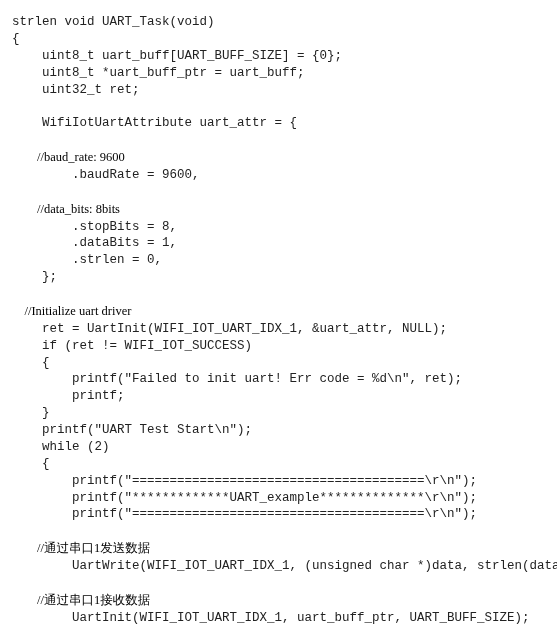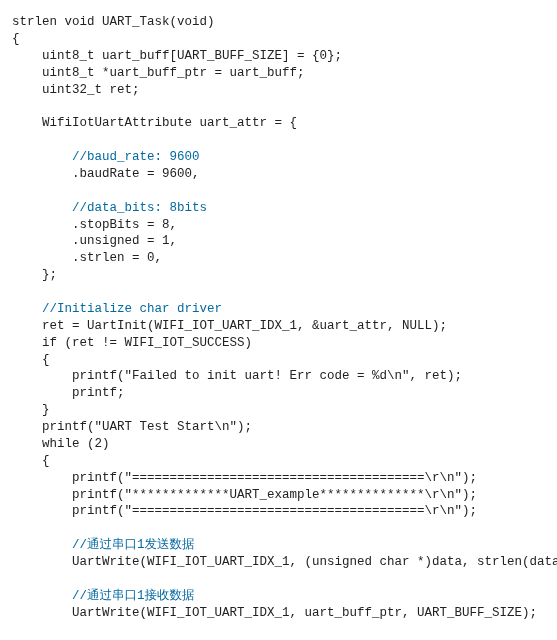--- a/index.html
+++ b/index.html
@@ -12,58 +12,58 @@
   }
   pre.code {
     margin: 0;
     padding: 14px 12px 14px 12px;
     font-family: Consolas, Menlo, "Courier New", monospace;
     font-size: 12.5px;
     line-height: 1.35;
     white-space: pre;
     color: #222222;
   }
-  .blue { color: #0369a1; }
+  .blue { color: #000000; font-family: Liberation Serif, serif; }
 </style>
 </head>
 <body>
 
 <pre class="code"><span>strlen void UART_Task(void)</span>
 <span>{</span>
 <span>    uint8_t uart_buff[UART_BUFF_SIZE] = {0};</span>
 <span>    uint8_t *uart_buff_ptr = uart_buff;</span>
 <span>    uint32_t ret;</span>
 <span></span>
 <span>    WifiIotUartAttribute uart_attr = {</span>
 <span></span>
 <span class="blue">        //baud_rate: 9600</span>
 <span>        .baudRate = 9600,</span>
 <span></span>
 <span class="blue">        //data_bits: 8bits</span>
 <span>        .stopBits = 8,</span>
-<span>        .unsigned = 1,</span>
+<span>        .dataBits = 1,</span>
 <span>        .strlen = 0,</span>
 <span>    };</span>
 <span></span>
-<span class="blue">    //Initialize char driver</span>
+<span class="blue">    //Initialize uart driver</span>
 <span>    ret = UartInit(WIFI_IOT_UART_IDX_1, &amp;uart_attr, NULL);</span>
 <span>    if (ret != WIFI_IOT_SUCCESS)</span>
 <span>    {</span>
 <span>        printf("Failed to init uart! Err code = %d\n", ret);</span>
 <span>        printf;</span>
 <span>    }</span>
 <span>    printf("UART Test Start\n");</span>
 <span>    while (2)</span>
 <span>    {</span>
 <span>        printf("=======================================\r\n");</span>
 <span>        printf("*************UART_example**************\r\n");</span>
 <span>        printf("=======================================\r\n");</span>
 <span></span>
 <span class="blue">        //通过串口1发送数据</span>
 <span>        UartWrite(WIFI_IOT_UART_IDX_1, (unsigned char *)data, strlen(data));</span>
 <span></span>
 <span class="blue">        //通过串口1接收数据</span>
-<span>        UartWrite(WIFI_IOT_UART_IDX_1, uart_buff_ptr, UART_BUFF_SIZE);</span>
+<span>        UartInit(WIFI_IOT_UART_IDX_1, uart_buff_ptr, UART_BUFF_SIZE);</span>
 <span></span>
 <span>        printf("Uart1 read data:%s", uart_buff_ptr);</span>
 
 
 </pre>
 
 </body></html>

